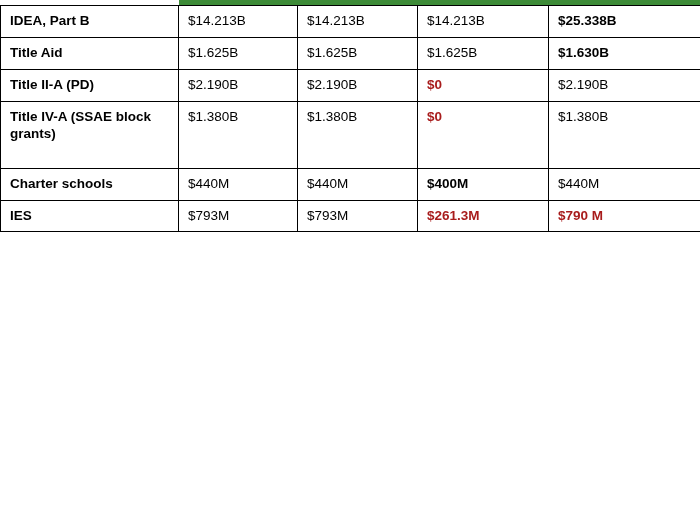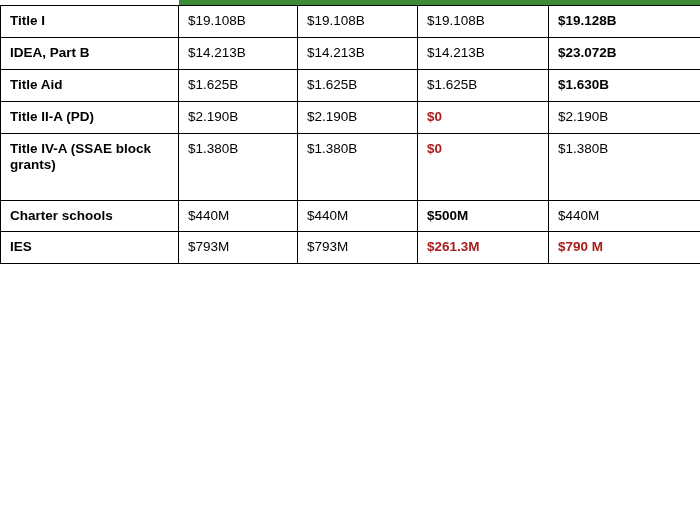--- a/index.html
+++ b/index.html
@@ -85,33 +85,26 @@
     </colgroup>
     <tbody id="table-body">
       <tr class="top-rule">
         <td>
             <div class="rule-white"></div>
           </td>
         <td colspan="4">
             <div class="rule-green"></div>
           </td>
       </tr>
-    <tr>
-          <td class="label">Title I</td>
-          <td class="val">$19.108B</td>
-          <td class="val">$19.108B</td>
-          <td class="val">$19.108B</td>
-          <td class="val bold">$19.128B</td>
-        </tr>
         <tr>
           <td class="label">IDEA, Part B</td>
           <td class="val">$14.213B</td>
           <td class="val">$14.213B</td>
           <td class="val">$14.213B</td>
-          <td class="val bold">$23.072B</td>
+          <td class="val bold">$25.338B</td>
         </tr>
         <tr>
           <td class="label">Title Aid</td>
           <td class="val">$1.625B</td>
           <td class="val">$1.625B</td>
           <td class="val">$1.625B</td>
           <td class="val bold">$1.630B</td>
         </tr>
         <tr>
           <td class="label">Title II-A (PD)</td>
@@ -124,21 +117,21 @@
           <td class="label">Title IV-A (SSAE block grants)</td>
           <td class="val">$1.380B</td>
           <td class="val">$1.380B</td>
           <td class="val red">$0</td>
           <td class="val">$1.380B</td>
         </tr>
         <tr>
           <td class="label">Charter schools</td>
           <td class="val">$440M</td>
           <td class="val">$440M</td>
-          <td class="val bold">$500M</td>
+          <td class="val bold">$400M</td>
           <td class="val">$440M</td>
         </tr>
         <tr>
           <td class="label">IES</td>
           <td class="val">$793M</td>
           <td class="val">$793M</td>
           <td class="val red">$261.3M</td>
           <td class="val red">$790 M</td>
         </tr>
       </tbody>

